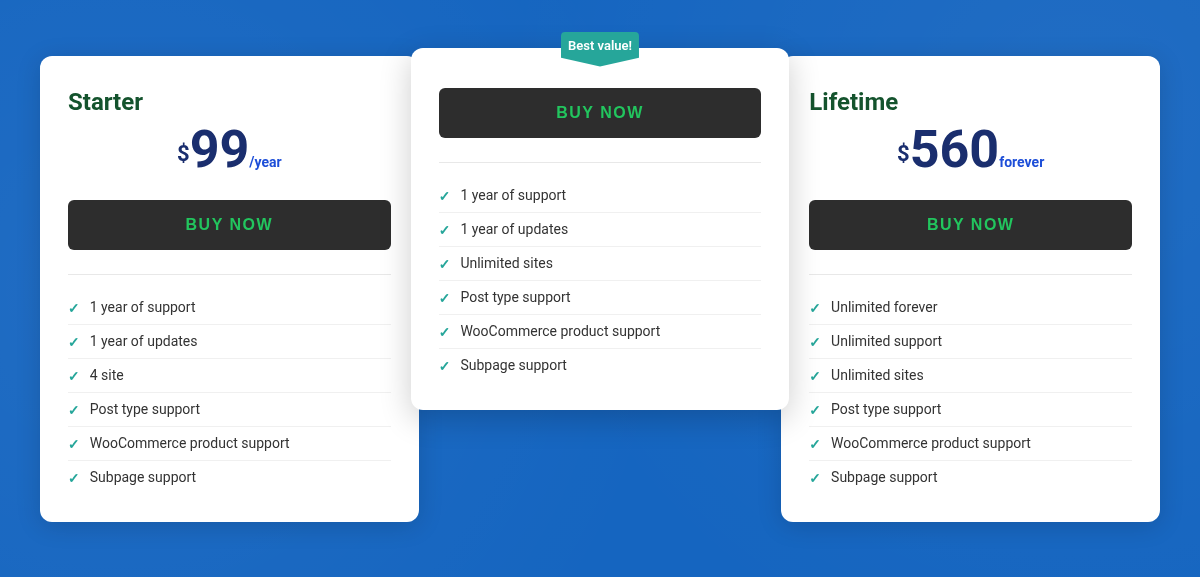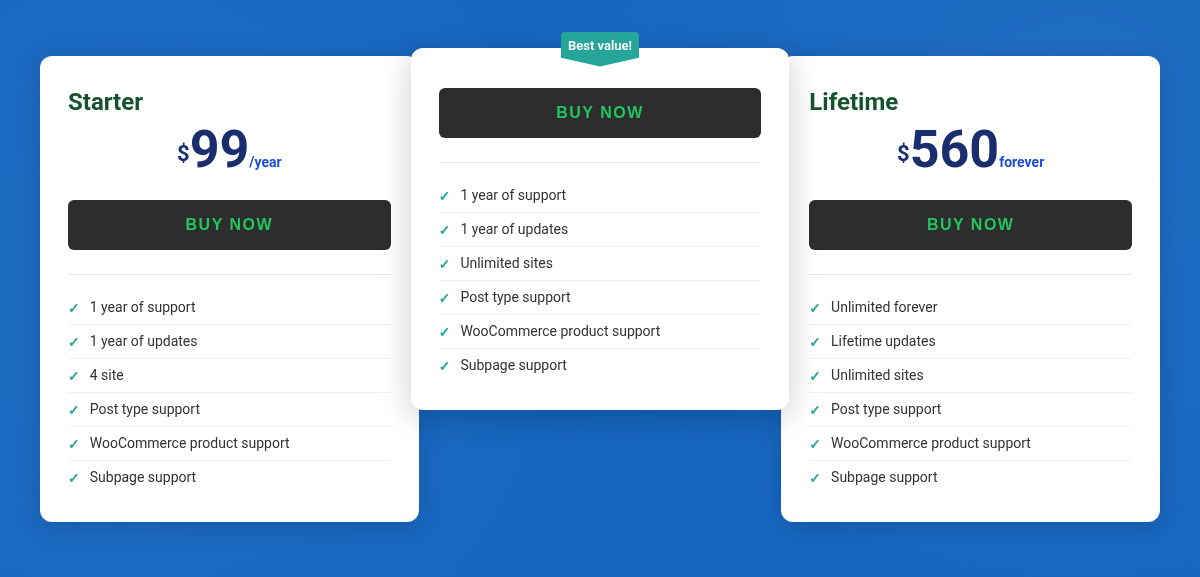--- a/index.html
+++ b/index.html
@@ -262,21 +262,21 @@
       <hr class="divider">
       <ul class="feature-list">
 
       <li>
         <span class="checkmark">✓</span>
         <span>Unlimited forever</span>
       </li>
 
       <li>
         <span class="checkmark">✓</span>
-        <span>Lifetime updates</span>
+        <span>Unlimited support</span>
       </li>
 
       <li>
         <span class="checkmark">✓</span>
         <span>Unlimited sites</span>
       </li>
 
       <li>
         <span class="checkmark">✓</span>
         <span>Post type support</span>

